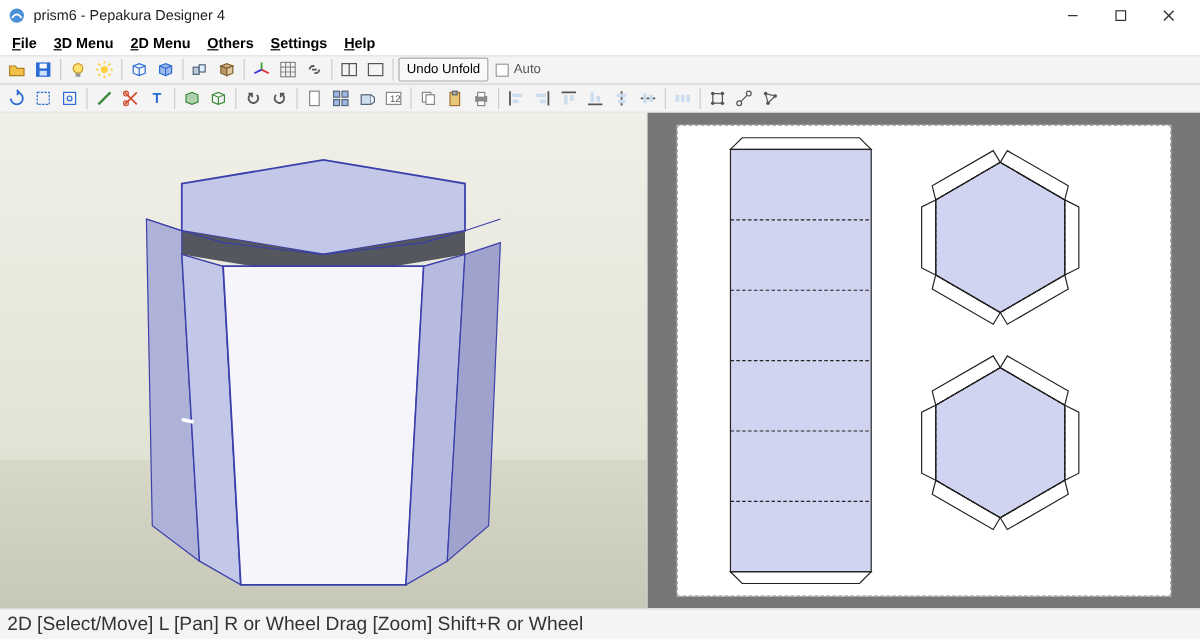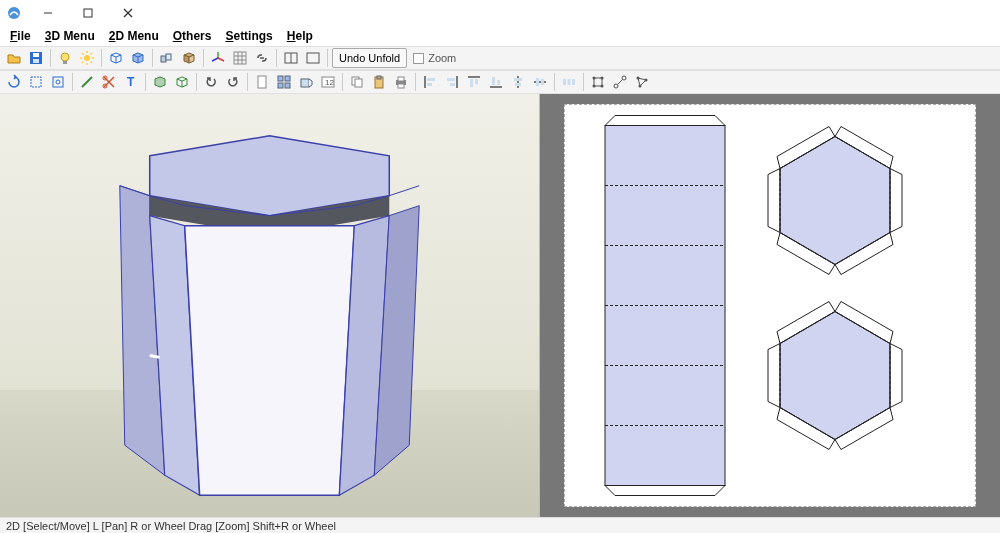--- a/index.html
+++ b/index.html
@@ -17,34 +17,35 @@
   .tsep { width: 1px; height: 18px; background: #ccc; margin: 0 2px; }
   .text-btn { height: 20px; padding: 6px 6px; font-size: 11px; border: 1px solid #aaa; background: #f9f9f9; display: flex; align-items: center; border-radius: 2px; }
   .chk { display: flex; align-items: center; gap: 4px; font-size: 11px; color: #555; padding: 0 4px; }
   .chk-box { width: 11px; height: 11px; border: 1px solid #999; background: #fff; }
   .workspace { flex: 1; display: flex; min-height: 0; }
   .pane-3d { flex: 1; background: linear-gradient(#f0f0e8, #dcdccc); position: relative; border-right: 1px solid #bbb; overflow: hidden; }
   .floor { position: absolute; left: 0; right: 0; bottom: 0; height: 30%; background: linear-gradient(#d8d8c8, #c8c8b8); }
   .pane-2d-wrap { width: 460px; display: flex; background: #777; }
   .pane-2d-pad { flex: 1; padding: 10px 24px; display: flex; }
   .paper { flex: 1; background: #fff; border: 1px dashed #aaa; position: relative; }
-  .statusbar { height: 16px; background: #f4f4f4; border-top: 1px solid #ddd; display: flex; align-items: center; padding: 0 6px; font-size: 11px; color: #333; }
+  .statusbar { height: 26px; background: #f4f4f4; border-top: 1px solid #ddd; display: flex; align-items: center; padding: 0 6px; font-size: 16px; color: #333; }
   .status-left { flex: 1; }
   svg { display: block; }
 </style>
 </head>
 <body>
 
 <div class="titlebar">
   <span class="app-icon">
     <svg viewBox="0 0 16 16" width="16" height="16">
         <circle cx="8" cy="8" r="6" fill="#4a90d9"></circle>
         <path d="M4 10 Q8 4 12 10" stroke="#fff" stroke-width="1.5" fill="none"></path>
       </svg>
   </span>
+  <span class="title">prism6 - Pepakura Designer 4</span>
   <div class="win-controls">
     <div class="win-btn">
         <svg width="10" height="10">
           <line x1="1" y1="5" x2="9" y2="5" stroke="#333" stroke-width="1"></line>
         </svg>
       </div>
     <div class="win-btn">
         <svg width="10" height="10">
           <rect x="1" y="1" width="8" height="8" stroke="#333" fill="none" stroke-width="1"></rect>
         </svg>
@@ -161,21 +162,21 @@
     </div>
   <div class="tbtn">
       <svg width="16" height="16">
         <rect x="2" y="3" width="12" height="10" fill="none" stroke="#555"></rect>
       </svg>
     </div>
   <div class="tsep"></div>
   <div class="text-btn">Undo Unfold</div>
   <div class="chk">
       <span class="chk-box"></span>
-      <span>Zoom</span>
+      <span>Auto</span>
     </div>
 </div>
 
 <div class="toolbar">
   <div class="tbtn">
       <svg width="16" height="16">
         <path d="M8 3 a5 5 0 1 1 -5 5" fill="none" stroke="#2b6cd4" stroke-width="1.5"></path>
         <path d="M8 1 l2 2 l-2 2" fill="none" stroke="#2b6cd4" stroke-width="1.5"></path>
       </svg>
     </div>

